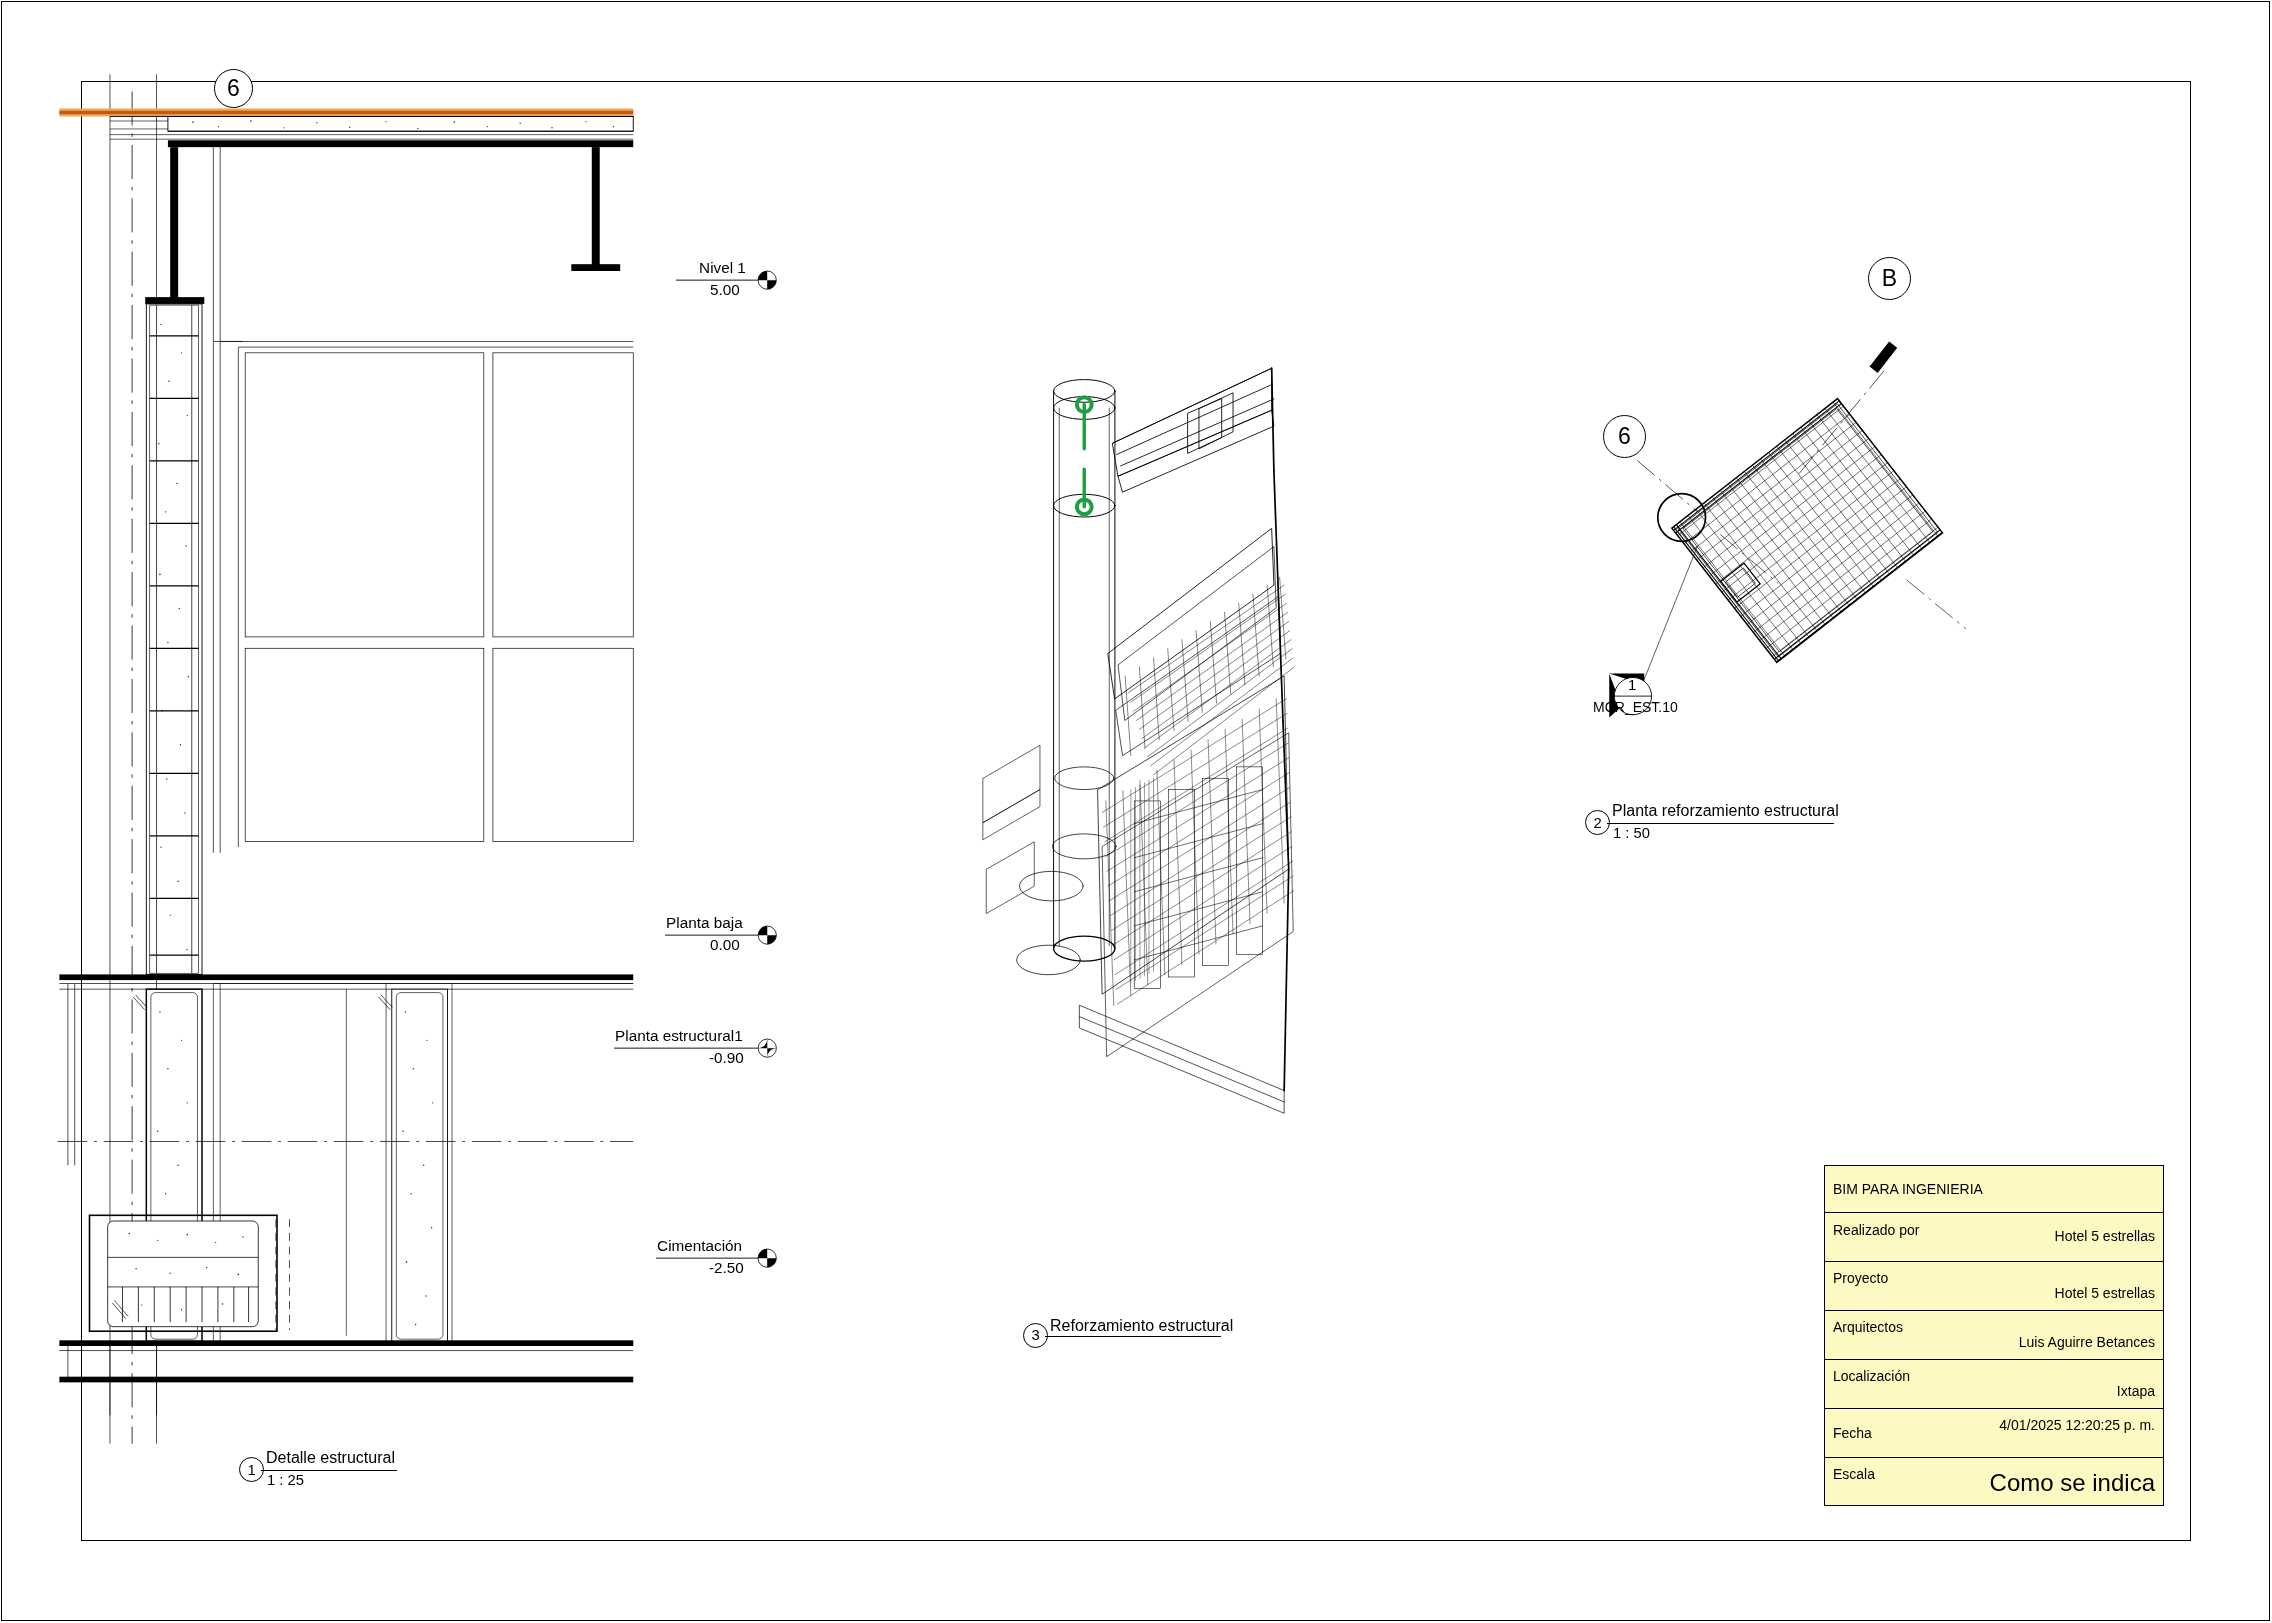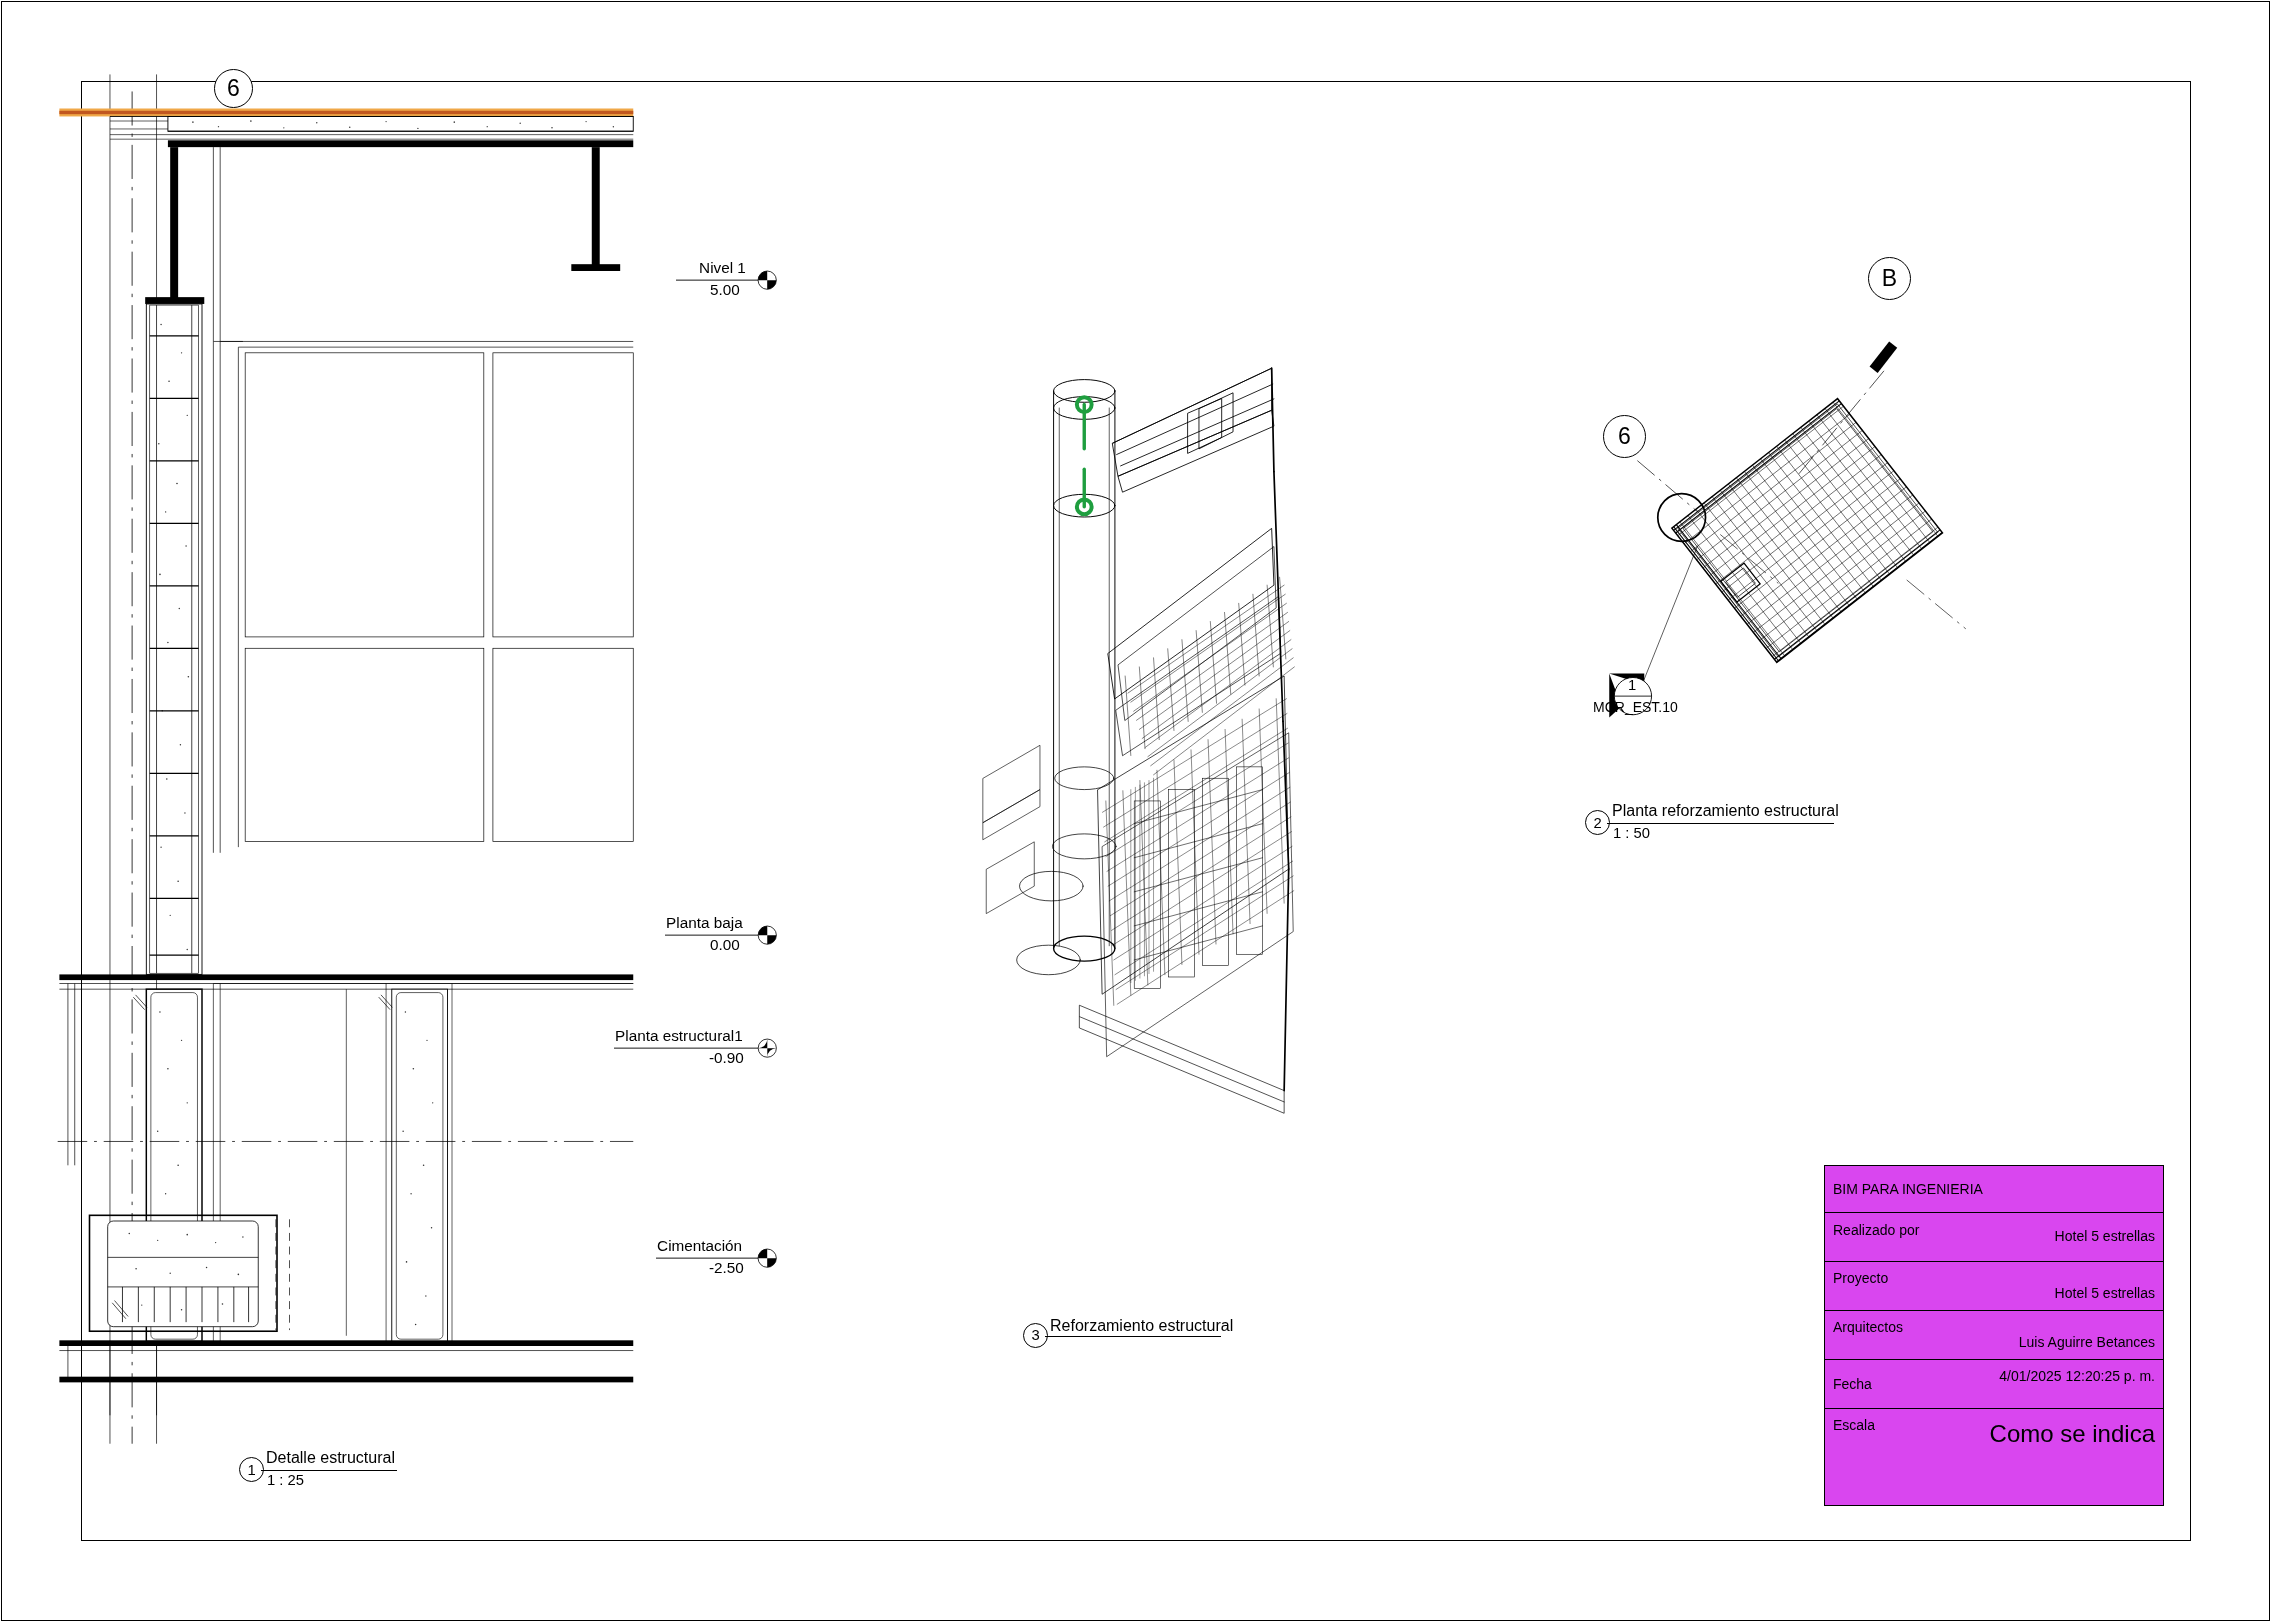--- a/index.html
+++ b/index.html
@@ -20,21 +20,21 @@
   .lvl-name{font-size:15.3px;}
   .lvl-val{font-size:15.3px;}
   .vt-title{font-size:16px;}
   .vt-scale{font-size:14.8px;}
   .bubble-txt{font-size:23px;}
   .cal-num{font-size:14.8px;}
   .cal-ref{font-size:14px;}
 
   
   .titleblock{position:absolute;left:1824px;top:1165px;width:340px;height:341px;
-      border:1.1px solid #000;box-sizing:border-box;background:#d946ef;}
+      border:1.1px solid #000;box-sizing:border-box;background:#fef9c3;}
   .tb-row{position:relative;border-bottom:0.9px solid #000;box-sizing:border-box;
       padding:0 8px;}
   .tb-row:last-child{border-bottom:none;}
   .tb-label{position:absolute;left:8px;font-size:14px;white-space:nowrap;}
   .tb-value{position:absolute;right:8px;font-size:14px;white-space:nowrap;text-align:right;}
   .tb-r0{height:47px;}
   .tb-r0 .tb-label{top:14.8px;}
   .tb-r1{height:49px;}
   .tb-r1 .tb-label{top:9px;}
   .tb-r1 .tb-value{top:14.8px;}
@@ -645,20 +645,24 @@
     <span class="tb-value">Hotel 5 estrellas</span>
   </div>
   <div class="tb-row tb-r2">
     <span class="tb-label">Proyecto</span>
     <span class="tb-value">Hotel 5 estrellas</span>
   </div>
   <div class="tb-row tb-r3">
     <span class="tb-label">Arquitectos</span>
     <span class="tb-value">Luis Aguirre Betances</span>
   </div>
+  <div class="tb-row tb-r4">
+    <span class="tb-label">Localización</span>
+    <span class="tb-value">Ixtapa</span>
+  </div>
   <div class="tb-row tb-r5">
     <span class="tb-label">Fecha</span>
     <span class="tb-value">4/01/2025 12:20:25 p. m.</span>
   </div>
   <div class="tb-row tb-r6">
     <span class="tb-label">Escala</span>
     <span class="tb-value">Como se indica</span>
   </div>
 </div>
 

